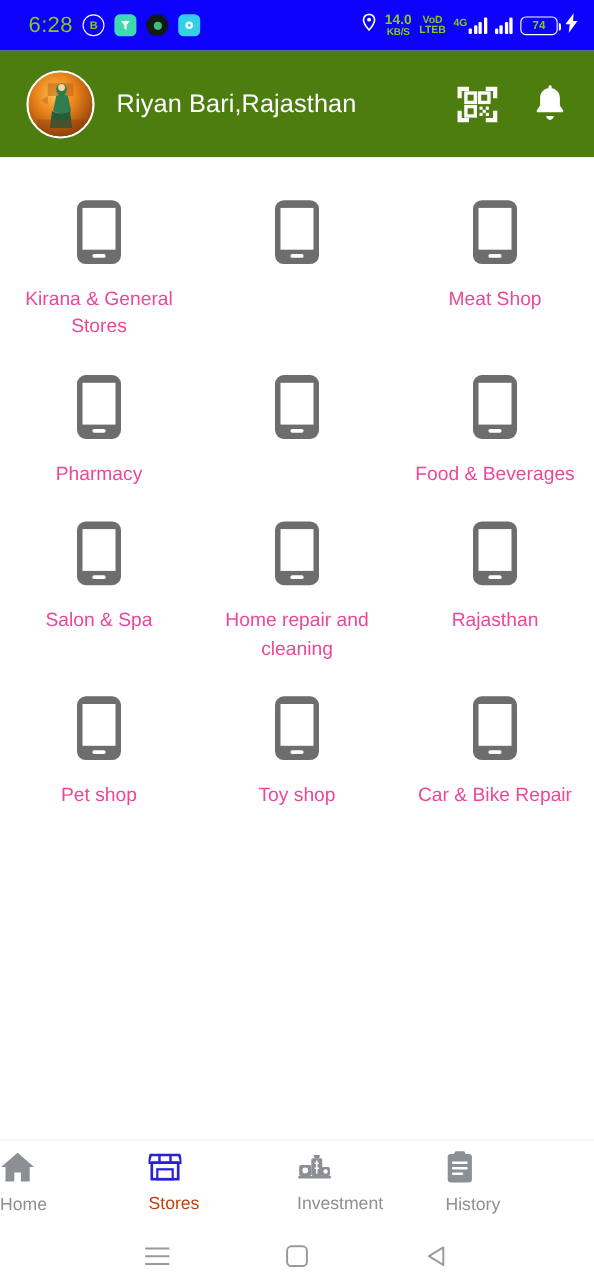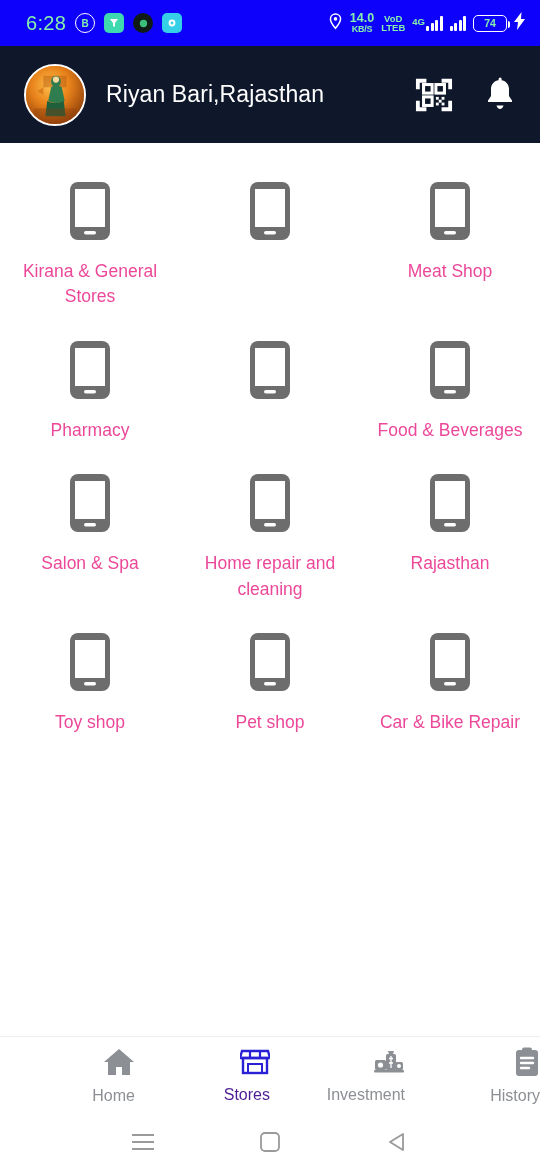--- a/index.html
+++ b/index.html
@@ -15,21 +15,21 @@
     display:flex; flex-direction:column;
     background:#ffffff;
   }
 
   
   .statusbar {
     height:46px;
     background:#0d00fb;
     display:flex; align-items:center;
     padding:0 14px 0 26px;
-    color:#86efac;
+    color:#84cc16;
     flex:0 0 auto;
   }
   .sb-left { display:flex; align-items:center; gap:9px; }
   .sb-clock { font-size:20px; letter-spacing:.3px; font-weight:400; }
   .sb-appicon { width:20px; height:20px; border-radius:5px; display:flex; align-items:center; justify-content:center; font-size:11px; }
   .sb-appicon.circle-b { border:1.6px solid #ffffff; border-radius:50%; background:transparent; font-weight:700; font-size:10px; }
   .sb-appicon.teal { background:#3fd9b0; }
   .sb-appicon.dark { background:#111b16; border-radius:50%; }
   .sb-appicon.cyan { background:#35d0e8; }
   .sb-appicon svg { display:block; }
@@ -51,21 +51,21 @@
   .bars i:nth-child(4){ height:15px; }
   .battery {
     width:34px; height:17px; border:1.8px solid #fff; border-radius:5px;
     display:flex; align-items:center; justify-content:center;
     font-size:10.5px; font-weight:700; position:relative;
   }
   .battery::after { content:""; position:absolute; right:-4px; top:5px; width:2.5px; height:7px; background:#fff; border-radius:0 2px 2px 0; }
 
   
   .appbar {
-    background:#0f172a;
+    background:#4d7c0f;
     height:97px;
     display:flex; align-items:center;
     padding:0 20px 0 24px;
     flex:0 0 auto;
   }
   .avatar {
     width:62px; height:62px; border-radius:50%;
     border:2.5px solid #ffffff;
     overflow:hidden; flex:0 0 auto;
     background:radial-gradient(circle at 40% 35%, #f0a830 0%, #e07b18 45%, #8e3a10 100%);
@@ -95,25 +95,25 @@
 
   
   .bottomnav {
     height:78px; background:#ffffff;
     border-top:1px solid #eceff1;
     display:flex; align-items:center;
     flex:0 0 auto;
   }
   .nav-item {
     flex:1; display:flex; flex-direction:column;
-    align-items:flex-end; justify-content:center; gap:6px;
+    align-items:flex-start; justify-content:center; gap:6px;
     cursor:pointer;
   }
   .nav-label { font-size:16px; color:#8c8f93; }
-  .nav-item.active .nav-label { color:#4c1d95; }
+  .nav-item.active .nav-label { color:#c2410c; }
 
   
   .sysnav {
     height:56px; background:#ffffff;
     display:flex; align-items:center; justify-content:space-around;
     padding:0 80px;
     flex:0 0 auto;
   }
   .sysnav div { cursor:pointer; display:flex; align-items:center; justify-content:center; width:44px; height:44px; }
 </style>
@@ -334,32 +334,32 @@
       </div>
 
       <div class="cat">
         <div class="cat-icon">
           <svg width="44" height="62" viewBox="0 0 44 62">
               <rect x="2" y="2" width="40" height="58" rx="8" fill="#6d6d6d"></rect>
               <rect x="7" y="9" width="30" height="38" fill="#ffffff"></rect>
               <rect x="16" y="51" width="12" height="3.4" rx="1.7" fill="#ffffff"></rect>
             </svg>
         </div>
+        <div class="cat-label">Pet shop</div>
+      </div>
+
+      <div class="cat">
+        <div class="cat-icon">
+          <svg width="44" height="62" viewBox="0 0 44 62">
+              <rect x="2" y="2" width="40" height="58" rx="8" fill="#6d6d6d"></rect>
+              <rect x="7" y="9" width="30" height="38" fill="#ffffff"></rect>
+              <rect x="16" y="51" width="12" height="3.4" rx="1.7" fill="#ffffff"></rect>
+            </svg>
+        </div>
         <div class="cat-label">Toy shop</div>
-      </div>
-
-      <div class="cat">
-        <div class="cat-icon">
-          <svg width="44" height="62" viewBox="0 0 44 62">
-              <rect x="2" y="2" width="40" height="58" rx="8" fill="#6d6d6d"></rect>
-              <rect x="7" y="9" width="30" height="38" fill="#ffffff"></rect>
-              <rect x="16" y="51" width="12" height="3.4" rx="1.7" fill="#ffffff"></rect>
-            </svg>
-        </div>
-        <div class="cat-label">Pet shop</div>
       </div>
 
       <div class="cat">
         <div class="cat-icon">
           <svg width="44" height="62" viewBox="0 0 44 62">
               <rect x="2" y="2" width="40" height="58" rx="8" fill="#6d6d6d"></rect>
               <rect x="7" y="9" width="30" height="38" fill="#ffffff"></rect>
               <rect x="16" y="51" width="12" height="3.4" rx="1.7" fill="#ffffff"></rect>
             </svg>
         </div>

